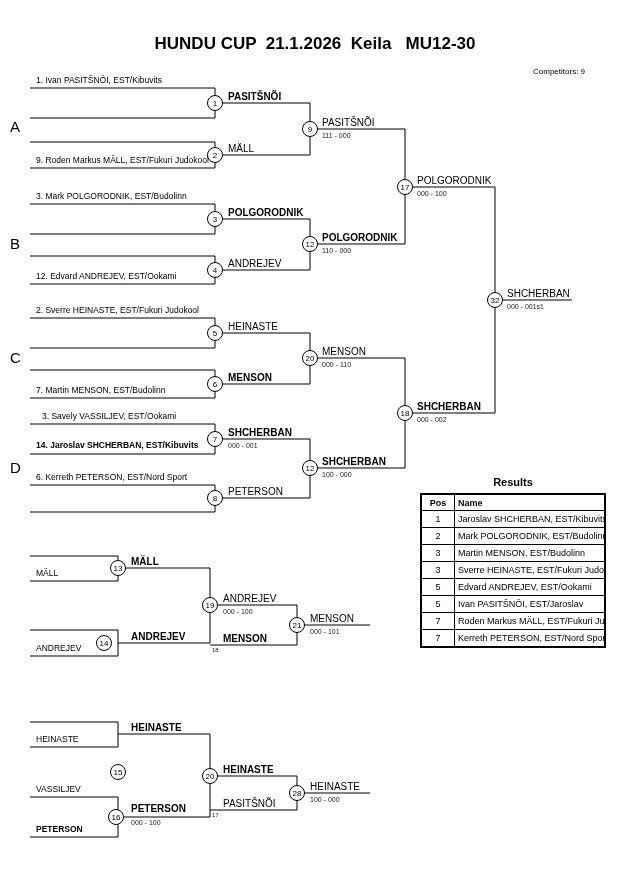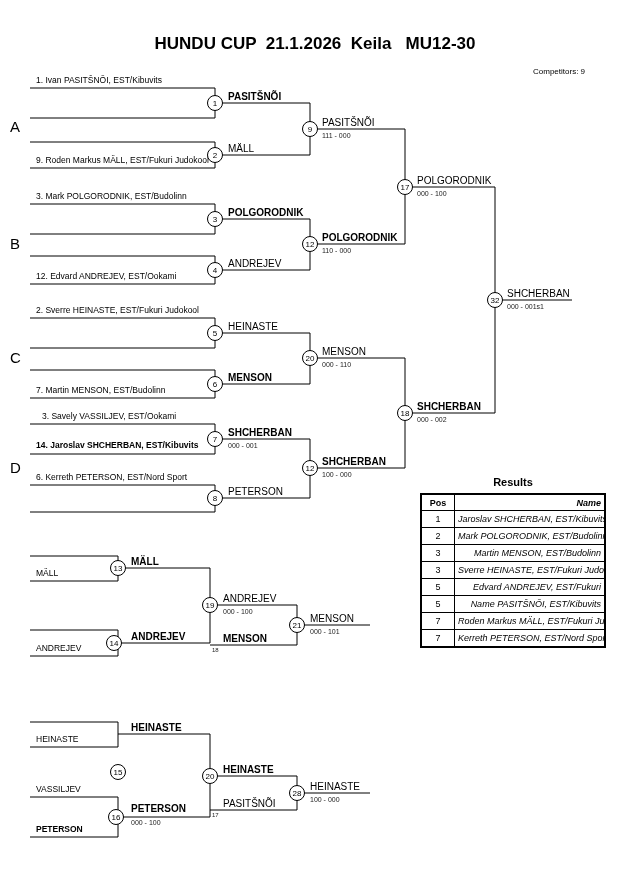--- a/index.html
+++ b/index.html
@@ -19,21 +19,21 @@
   .mc{position:absolute;width:14px;height:14px;border:1px solid #000;border-radius:50%;
       background:#fff;font-size:8px;display:flex;align-items:center;justify-content:center;}
   .results{position:absolute;}
   .results-title{font-size:11px;font-weight:bold;text-align:center;margin-bottom:5px;}
   .results-table{border-collapse:collapse;width:100%;table-layout:fixed;border:2px solid #000;}
   .results-table th,.results-table td{border:1px solid #000;font-size:9px;padding:0 3px;
       overflow:hidden;white-space:nowrap;}
   .results-table th{height:15px;font-weight:bold;text-align:center;}
   .results-table td{height:16px;}
   .results-table .pos{width:26px;text-align:center;}
-  .results-table .name{text-align:right;font-style:italic;}
+  .results-table .name{text-align:left;}
 </style>
 </head>
 <body>
 
 <div class="page">
 
   <div class="title">HUNDU CUP  21.1.2026  Keila   MU12-30</div>
   <div class="t comp" style="left:533px;top:68px">Competitors: 9</div>
 
   <svg class="lines" width="630" height="891" viewBox="0 0 630 891">
@@ -125,21 +125,21 @@
   <div class="t entry" style="left:36px;top:644px">ANDREJEV</div>
   <div class="t winner b" style="left:131px;top:631px">ANDREJEV</div>
   <div class="t winner" style="left:223px;top:593px">ANDREJEV</div>
   <div class="t score" style="left:223px;top:608px">000 - 100</div>
   <div class="t winner b" style="left:223px;top:633px">MENSON</div>
   <div class="t tiny" style="left:212px;top:647px">18</div>
   <div class="t winner" style="left:310px;top:613px">MENSON</div>
   <div class="t score" style="left:310px;top:628px">000 - 101</div>
 
   <div class="mc" style="left:110px;top:560px">13</div>
-  <div class="mc" style="left:106px;top:635px">14</div>
+  <div class="mc" style="left:96px;top:635px">14</div>
   <div class="mc" style="left:202px;top:597px">19</div>
   <div class="mc" style="left:289px;top:617px">21</div>
 
   <div class="t entry" style="left:36px;top:735px">HEINASTE</div>
   <div class="t winner b" style="left:131px;top:722px">HEINASTE</div>
   <div class="t entry" style="left:36px;top:785px">VASSILJEV</div>
   <div class="t entry b" style="left:36px;top:825px">PETERSON</div>
   <div class="t winner b" style="left:131px;top:803px">PETERSON</div>
   <div class="t score" style="left:131px;top:819px">000 - 100</div>
   <div class="t winner b" style="left:223px;top:764px">HEINASTE</div>
@@ -174,25 +174,25 @@
         <tr>
             <td class="pos">3</td>
             <td class="name">Martin MENSON, EST/Budolinn</td>
           </tr>
         <tr>
             <td class="pos">3</td>
             <td class="name">Sverre HEINASTE, EST/Fukuri Judokool</td>
           </tr>
         <tr>
             <td class="pos">5</td>
-            <td class="name">Edvard ANDREJEV, EST/Fukuri</td>
+            <td class="name">Edvard ANDREJEV, EST/Ookami</td>
           </tr>
         <tr>
             <td class="pos">5</td>
-            <td class="name">Name PASITŠNÕI, EST/Kibuvits</td>
+            <td class="name">Ivan PASITŠNÕI, EST/Jaroslav</td>
           </tr>
         <tr>
             <td class="pos">7</td>
             <td class="name">Roden Markus MÄLL, EST/Fukuri Judokool</td>
           </tr>
         <tr>
             <td class="pos">7</td>
             <td class="name">Kerreth PETERSON, EST/Nord Sport</td>
           </tr>
       </tbody>

